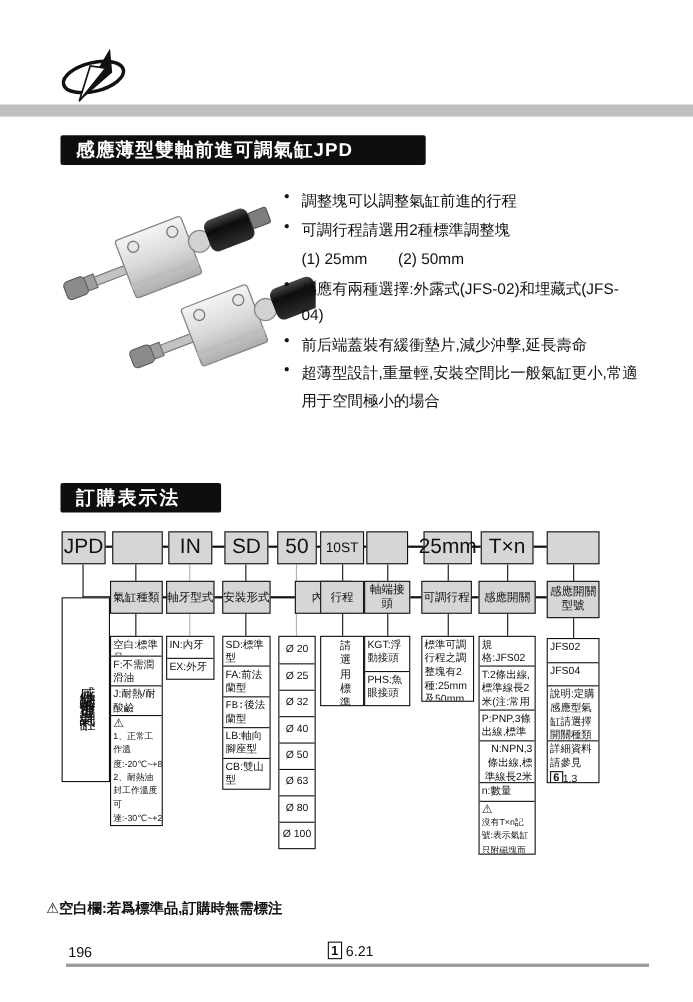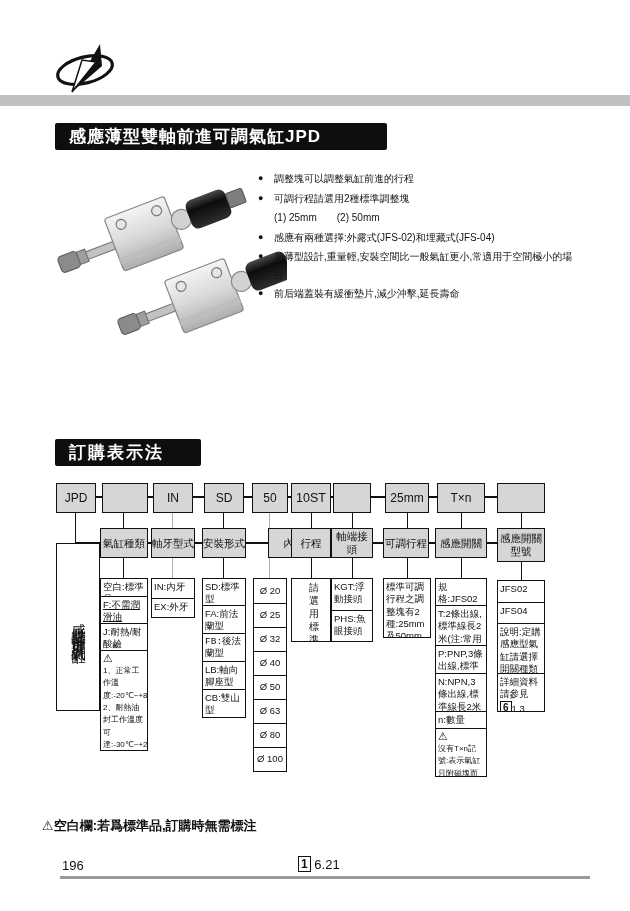--- a/index.html
+++ b/index.html
@@ -4,35 +4,35 @@
 <style>
   html,body{margin:0;padding:0;background:#fff;}
   .page{position:relative;width:630px;height:911px;background:#ffffff;
         font-family:"Liberation Sans","DejaVu Sans",sans-serif;color:#111;overflow:hidden;}
   .abs{position:absolute;}
   .blackbox{background:#0e0e0e;color:#fff;font-weight:bold;display:flex;align-items:center;
             border-radius:2px;z-index:2;}
   .graybar{background:#c0c0c0;}
   
   .code{position:absolute;background:#d6d6d6;border:1.5px solid #111;display:flex;align-items:center;
-        justify-content:center;font-size:12px;z-index:2;box-sizing:border-box;}
+        justify-content:center;font-size:19px;z-index:2;box-sizing:border-box;}
   .lab{position:absolute;background:#d6d6d6;border:1.5px solid #111;display:flex;align-items:center;
        justify-content:center;font-size:10.5px;text-align:center;line-height:1.2;z-index:2;box-sizing:border-box;}
   .optcol{position:absolute;border:1.3px solid #111;background:#fff;z-index:2;box-sizing:border-box;}
   .optcell{border-top:1.2px solid #111;font-size:9.5px;padding:2px 2px;line-height:1.3;box-sizing:border-box;
            overflow:hidden;}
   .optcell:first-child{border-top:none;}
   .optcell.ctr{display:flex;align-items:center;justify-content:center;padding:0;}
   .vline{position:absolute;width:1.5px;background:#111;z-index:1;}
   .vline.gray{background:#b0b0b0;}
   .hline{position:absolute;height:1.5px;background:#111;z-index:1;}
   .vertical-label{position:absolute;background:#fff;border:1.5px solid #111;z-index:2;box-sizing:border-box;
       display:flex;align-items:center;justify-content:center;}
   .vertical-label span{writing-mode:vertical-rl;text-orientation:upright;font-size:14.5px;letter-spacing:3px;}
-  .feature-item{position:relative;padding-left:16px;font-size:10px;line-height:1.75;margin-bottom:2px;}
+  .feature-item{position:relative;padding-left:16px;font-size:14px;line-height:1.75;margin-bottom:2px;}
   .feature-item.bulleted::before{content:"●";position:absolute;left:0;top:1px;font-size:9px;}
   .feature-item.sub{padding-left:16px;}
   .warn-ico{font-weight:bold;font-size:11px;display:block;line-height:1;}
   .numbox{display:inline-block;border:1.4px solid #111;font-weight:bold;padding:0 2px;font-size:10px;
           line-height:12px;vertical-align:1px;}
   .tiny{font-size:8px;line-height:1.25;}
 </style>
 </head>
 <body>
 
@@ -87,22 +87,22 @@
       <rect x="138" y="-15" width="42" height="30" rx="7" fill="url(#blkg)"></rect>
       <rect x="180" y="-8" width="17" height="15" rx="2" fill="#7e7e7e" stroke="#4d4d4d" stroke-width="1"></rect>
     </g>
   </svg>
 
   <div class="abs" style="left:258px;top:170px;width:322px;">
     <div class="feature-item bulleted">調整塊可以調整氣缸前進的行程</div>
     <div class="feature-item bulleted">可調行程請選用2種標準調整塊</div>
     <div class="feature-item sub">(1) 25mm　　(2) 50mm</div>
     <div class="feature-item bulleted">感應有兩種選擇:外露式(JFS-02)和埋藏式(JFS-04)</div>
+    <div class="feature-item bulleted">前后端蓋裝有緩衝墊片,減少沖擊,延長壽命</div>
     <div class="feature-item bulleted">超薄型設計,重量輕,安裝空間比一般氣缸更小,常適用于空間極小的場合</div>
-    <div class="feature-item bulleted">前后端蓋裝有緩衝墊片,減少沖擊,延長壽命</div>
   </div>
 
   <div class="abs blackbox" style="left:55px;top:439px;width:132px;height:27px;padding-left:14px;font-size:17px;letter-spacing:2px;">
     <span>訂購表示法</span>
   </div>
 
   <div>
 
     <div class="hline" style="left:75px;top:496px;width:446px;"></div>
     <div class="hline" style="left:75px;top:542px;width:446px;"></div>
@@ -176,21 +176,21 @@
       </div>
     <div class="lab" style="left:435px;top:528px;width:52px;height:30px;">
         <span>感應開關</span>
       </div>
     <div class="lab" style="left:497px;top:528px;width:48px;height:34px;padding:2px;">
         <span>感應開關型號</span>
       </div>
 
     <div class="optcol" style="left:100px;top:578px;width:48px;">
       <div class="optcell" style="height:17px;">空白:標準品</div>
-      <div class="optcell" style="height:27px;text-decoration:underline;">F:不需潤滑油</div>
+      <div class="optcell" style="height:27px;">F:不需潤滑油</div>
       <div class="optcell" style="height:27px;">J:耐熱/耐酸鹼</div>
       <div class="optcell" style="height:100px;">
         <span class="warn-ico">⚠</span>
         <span class="tiny">1、正常工作溫度:-20℃~+80℃</span><br>
         <span class="tiny">2、耐熱油封工作溫度可達:-30℃~+200℃</span>
       </div>
     </div>
 
     <div class="optcol" style="left:151px;top:578px;width:44px;">
       <div class="optcell" style="height:19px;">IN:內牙</div>
@@ -226,21 +226,21 @@
     </div>
 
     <div class="optcol" style="left:383px;top:578px;width:48px;">
       <div class="optcell" style="height:58px;">標準可調行程之調整塊有2種:25mm及50mm</div>
     </div>
 
     <div class="optcol" style="left:435px;top:578px;width:52px;">
       <div class="optcell" style="height:26px;">規格:JFS02和JFS04</div>
       <div class="optcell" style="height:40px;">T:2條出線,標準線長2米(注:常用規格)</div>
       <div class="optcell" style="height:28px;">P:PNP,3條出線,標準線長2米</div>
-      <div class="optcell" style="height:38px;">N:NPN,3條出線,標準線長2米</div>
+      <div class="optcell" style="height:38px;text-align:right;">N:NPN,3條出線,標準線長2米</div>
       <div class="optcell" style="height:17px;">n:數量</div>
       <div class="optcell" style="height:48px;">
         <span class="warn-ico">⚠</span>
         <span class="tiny">沒有T×n記號:表示氣缸只附磁塊而不附感應開關</span>
       </div>
     </div>
 
     <div class="optcol" style="left:497px;top:580px;width:48px;">
       <div class="optcell" style="height:21px;">JFS02</div>
       <div class="optcell" style="height:21px;">JFS04</div>

